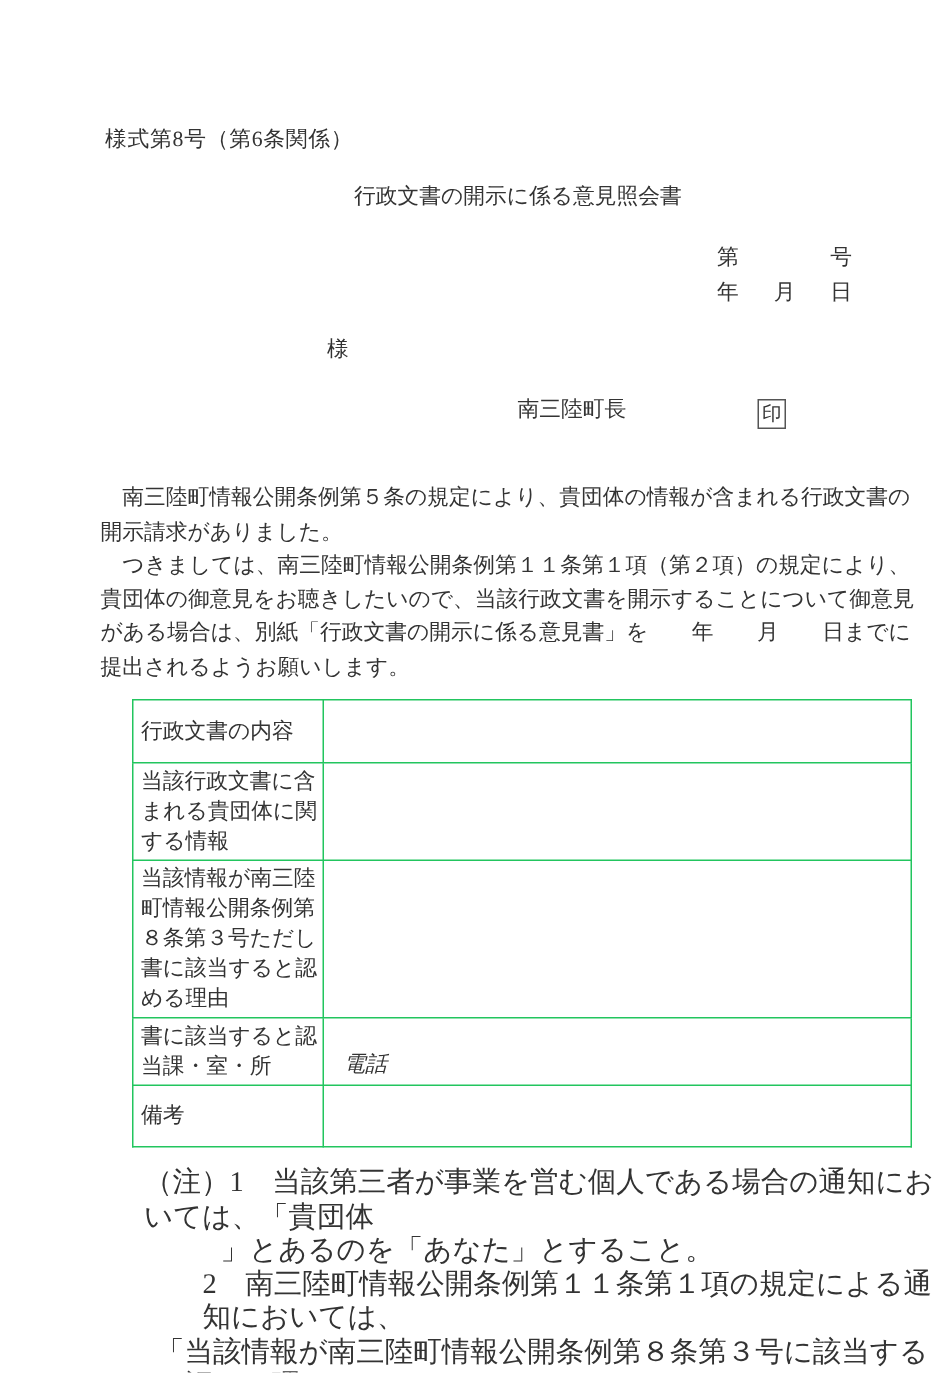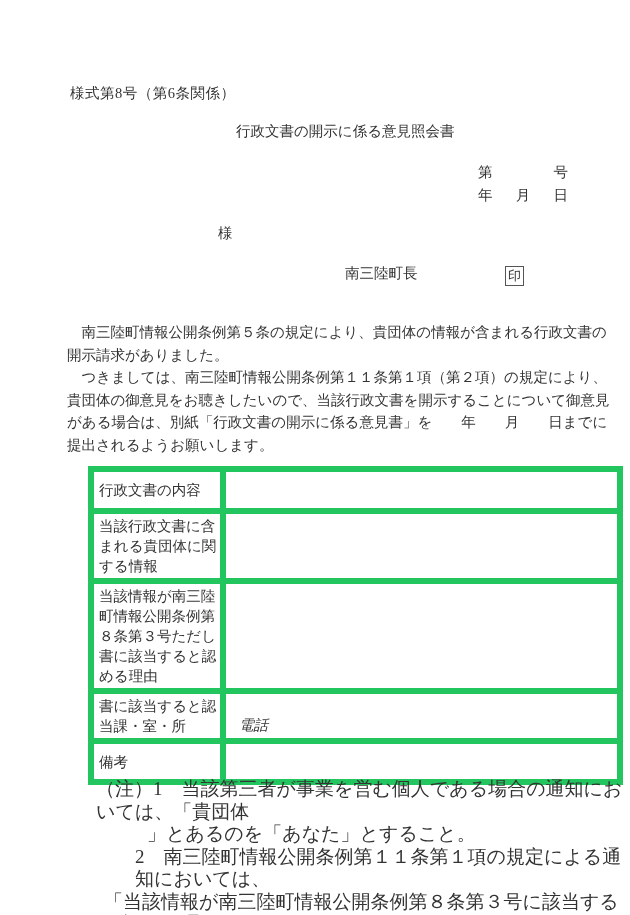--- a/index.html
+++ b/index.html
@@ -49,21 +49,21 @@
     white-space:pre-line;
   }
   .info-table{
     left:88px;top:466px;
     border-collapse:collapse;
     table-layout:fixed;
     width:499px;
     font-size:14.5px;line-height:20px;
   }
   .info-table td{
-    border:6px solid #22c55e;
+    border:1px solid #22c55e;
     vertical-align:middle;
     padding:0;
   }
   .info-table td.label-cell{
     width:121px;
     padding:2px 0 2px 5px;
     white-space:pre-line;
   }
   .info-table td.value-cell{
     width:378px;

